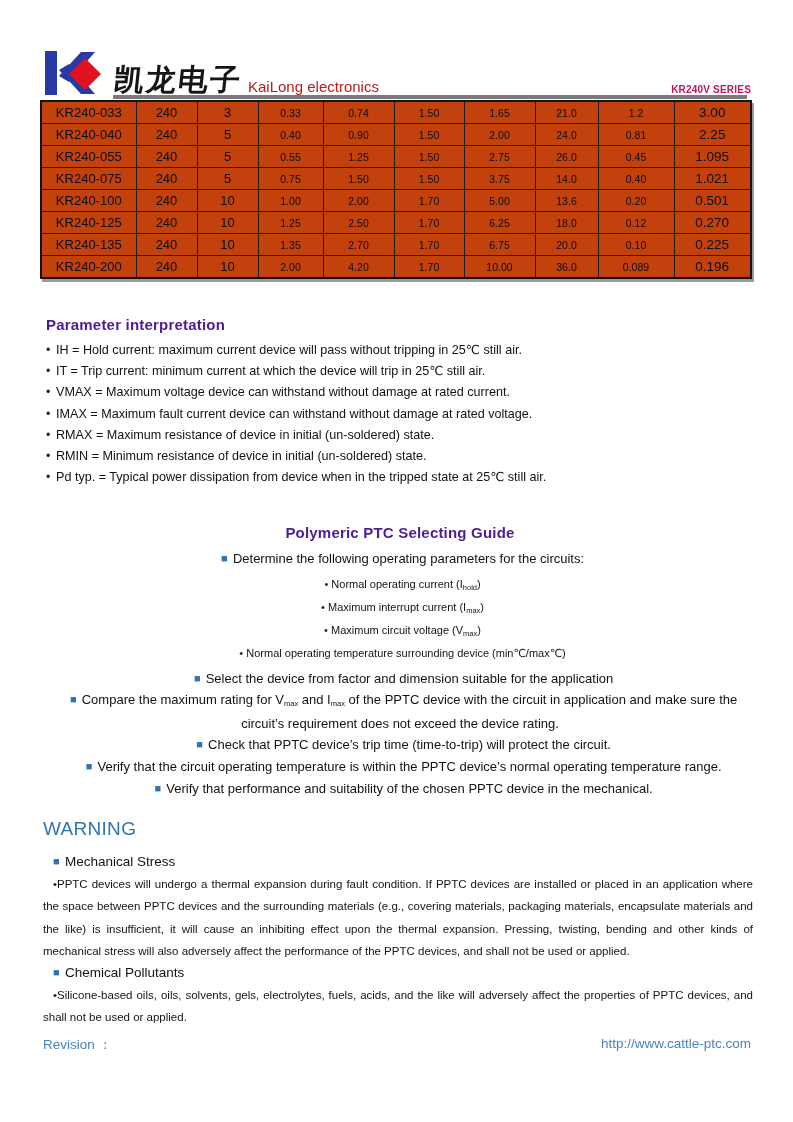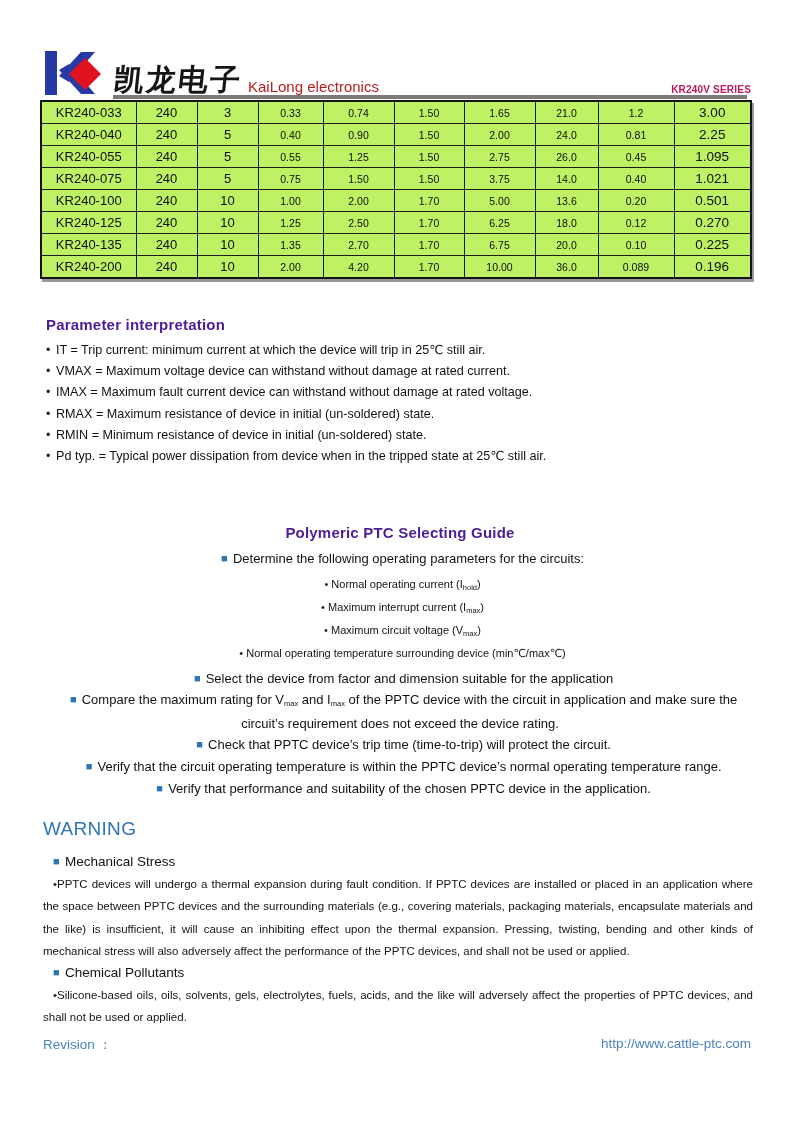--- a/index.html
+++ b/index.html
@@ -11,21 +11,21 @@
   .header{position:absolute;top:50px;left:38px;width:713px;display:flex;align-items:flex-end;}
   .logo{width:72px;height:46px;flex:0 0 auto;}
   .brand-cn{font-size:30px;font-weight:900;color:#161616;margin-left:4px;line-height:1;
             transform:skewX(-6deg);letter-spacing:2px;padding-bottom:1px;}
   .brand-en{font-size:15px;color:#b91c1c;margin-left:6px;padding-bottom:1px;}
   .series{margin-left:auto;font-size:10px;font-weight:bold;color:#be185d;padding-bottom:1px;letter-spacing:.2px;}
   .header-rule{position:absolute;top:95px;left:113px;width:634px;height:4px;background:#7b7b7b;}
   
   table.devices{
     position:absolute;top:100px;left:40px;width:711px;border-collapse:collapse;
-    border:2px solid #141414;box-shadow:2px 3px 0 #9a9a9a;background:#bef264;table-layout:fixed;
+    border:2px solid #141414;box-shadow:2px 3px 0 #9a9a9a;background:#c2410c;table-layout:fixed;
   }
   table.devices td{border:1.5px solid #1c1c1c;height:21px;padding:0;text-align:center;
     vertical-align:middle;font-size:10.5px;color:#0d0d0d;overflow:hidden;white-space:nowrap;}
   table.devices td:nth-child(1){font-size:13px;}
   table.devices td:nth-child(2),table.devices td:nth-child(3){font-size:13px;}
   table.devices td:nth-child(10){font-size:13.5px;}
   table.devices col:nth-child(1){width:95px;}
   table.devices col:nth-child(2){width:61px;}
   table.devices col:nth-child(3){width:61px;}
   table.devices col:nth-child(4){width:65px;}
@@ -190,20 +190,21 @@
           <td>36.0</td>
           <td>0.089</td>
           <td>0.196</td>
         </tr>
       </tbody>
   </table>
 
   <div class="param-section">
     <div class="sec-heading">Parameter interpretation</div>
     <ul class="param-list">
+        <li><span class="dot">•</span><span>IH = Hold current: maximum current device will pass without tripping in 25℃  still air.</span></li>
         <li><span class="dot">•</span><span>IT = Trip current: minimum current at which the device will trip in 25℃  still air.</span></li>
         <li><span class="dot">•</span><span>VMAX = Maximum voltage device can withstand without damage at rated current.</span></li>
         <li><span class="dot">•</span><span>IMAX = Maximum fault current device can withstand without damage at rated voltage.</span></li>
         <li><span class="dot">•</span><span>RMAX = Maximum resistance of device in initial (un-soldered) state.</span></li>
         <li><span class="dot">•</span><span>RMIN = Minimum resistance of device in initial (un-soldered) state.</span></li>
         <li><span class="dot">•</span><span>Pd typ. = Typical power dissipation from device when in the tripped state at 25℃  still air.</span></li>
       </ul>
   </div>
 
   <div class="guide-section">
@@ -215,21 +216,21 @@
         <li><span class="dot">•</span><span>Normal operating current (I</span><span class="sub">hold</span><span>)</span></li>
         <li><span class="dot">•</span><span>Maximum interrupt current (I</span><span class="sub">max</span><span>)</span></li>
         <li><span class="dot">•</span><span>Maximum circuit voltage (V</span><span class="sub">max</span><span>)</span></li>
         <li><span class="dot">•</span><span>Normal operating temperature surrounding device (min℃/max℃)</span></li>
       </ul>
     <div class="guide-squares">
         <div class="gline"><span class="sq">■</span><span>Select the device from factor and dimension suitable for the application</span></div>
         <div class="gline"><span class="sq">■</span><span>Compare the maximum rating for V</span><span class="sub">max</span><span> and I</span><span class="sub">max</span><span> of the PPTC device with the circuit in application and make sure the circuit’s requirement does not exceed the device rating.</span></div>
         <div class="gline"><span class="sq">■</span><span>Check that PPTC device’s trip time (time-to-trip) will protect the circuit.</span></div>
         <div class="gline"><span class="sq">■</span><span>Verify that the circuit operating temperature is within the PPTC device’s normal operating temperature range.</span></div>
-        <div class="gline"><span class="sq">■</span><span>Verify that performance and suitability of the chosen PPTC device in the application.</span></div>
+        <div class="gline"><span class="sq">■</span><span>Verify that performance and suitability of the chosen PPTC device in the mechanical.</span></div>
       </div>
   </div>
 
   <div class="warning-section">
     <div class="warning-title">WARNING</div>
     <div class="w-sub">
       <span class="sq">■</span><span>Mechanical Stress</span>
     </div>
     <div class="w-para">
       <span class="dot">•</span><span>PPTC devices will undergo a thermal expansion during fault condition. If PPTC devices are installed or placed in an application where the space between PPTC devices and the surrounding materials (e.g., covering materials, packaging materials, encapsulate materials and the like) is insufficient, it will cause an inhibiting effect upon the thermal expansion. Pressing, twisting, bending and other kinds of mechanical stress will also adversely affect the performance of the PPTC devices, and shall not be used or applied.</span>

